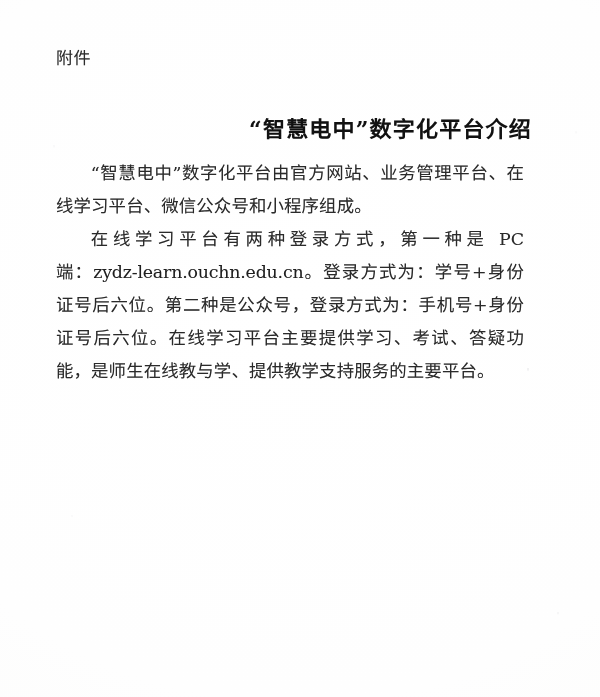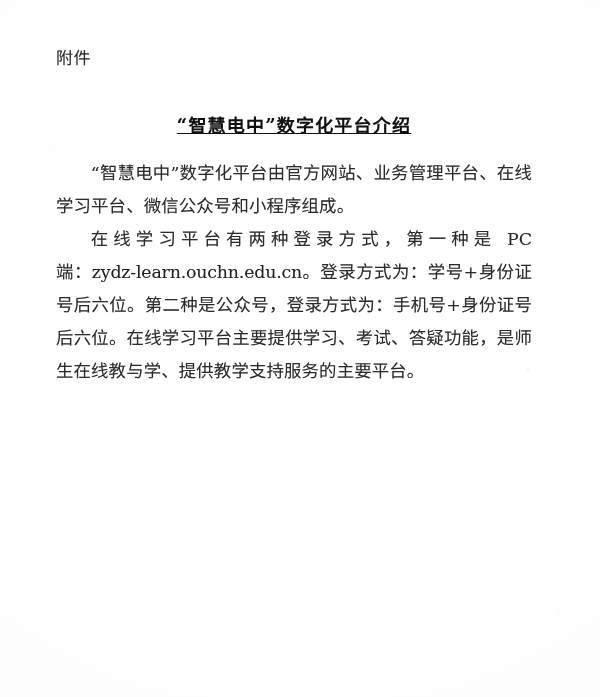--- a/index.html
+++ b/index.html
@@ -56,39 +56,38 @@
     letter-spacing: .6px;
     font-family: "DejaVu Sans", "Liberation Sans", sans-serif;
   }
 
   
   .doc-title {
     position: absolute;
     top: 97px;
     left: 0;
     width: 476px;
-    text-align: center;
-    font-size: 18px;
+    text-align: right;
+    font-size: 22px;
     line-height: 34px;
     font-weight: 700;
     color: #111111;
     letter-spacing: 1.2px;
     font-family: "DejaVu Serif", "Liberation Serif", serif;
-    text-decoration: underline;
   }
 
   
   .body-text {
     position: absolute;
     top: 157px;
     left: 0;
     width: 476px;
   }
   .para {
-    margin: 0 0 0 0;
+    margin: 0 8px 0 0;
     font-size: 17.4px;
     line-height: 33px;
     color: #2a2a2a;
     text-align: justify;
     text-justify: inter-character;
     text-indent: 2em;
     letter-spacing: .15px;
     -webkit-font-smoothing: antialiased;
   }
   .para + .para { margin-top: 0; }

